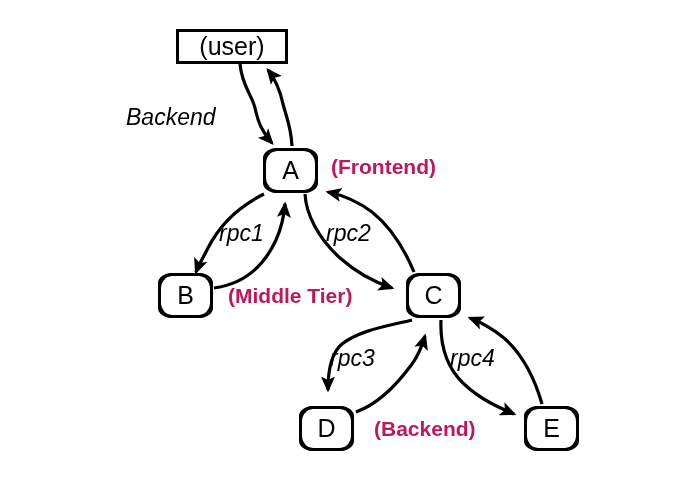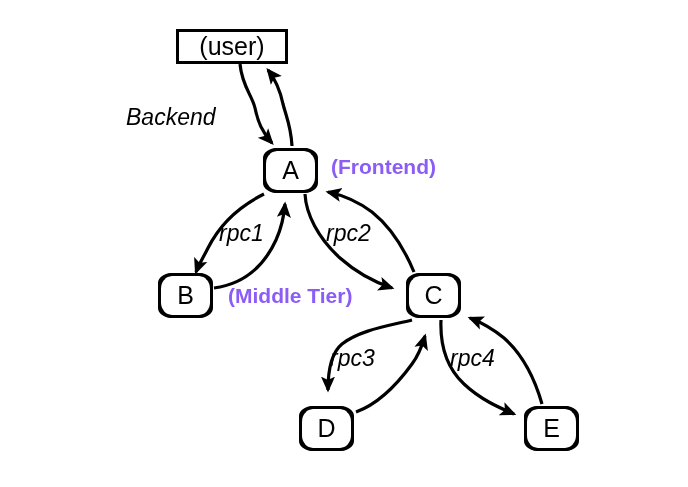--- a/index.html
+++ b/index.html
@@ -71,21 +71,21 @@
     position: relative;
     z-index: 2;
     line-height: 1;
   }
 
   
   .tier-label {
     position: absolute;
     font-weight: bold;
     font-size: 21px;
-    color: #8b5cf6;
+    color: #be185d;
     white-space: nowrap;
     z-index: 4;
   }
 
   
   .edge-label {
     position: absolute;
     font-style: italic;
     font-size: 23px;
     color: #000000;
@@ -151,20 +151,21 @@
   </div>
 
   <div class="node node-drum" style="left:524px; top:406px; width:55px; height:45px;">
     <span class="node-label">E</span>
   </div>
 
   <div class="tier-label" style="left:331px; top:155px;">(Frontend)</div>
 
   <div class="tier-label" style="left:228px; top:284px;">(Middle Tier)</div>
 
+  <div class="tier-label" style="left:374px; top:417px;">(Backend)</div>
 
   <div class="edge-label big" style="left:126px; top:104px;">Backend</div>
 
 
   <div class="edge-label" style="left:219px; top:220px;">rpc1</div>
 
   <div class="edge-label" style="left:326px; top:220px;">rpc2</div>
 
   <div class="edge-label" style="left:330px; top:345px;">rpc3</div>
 

